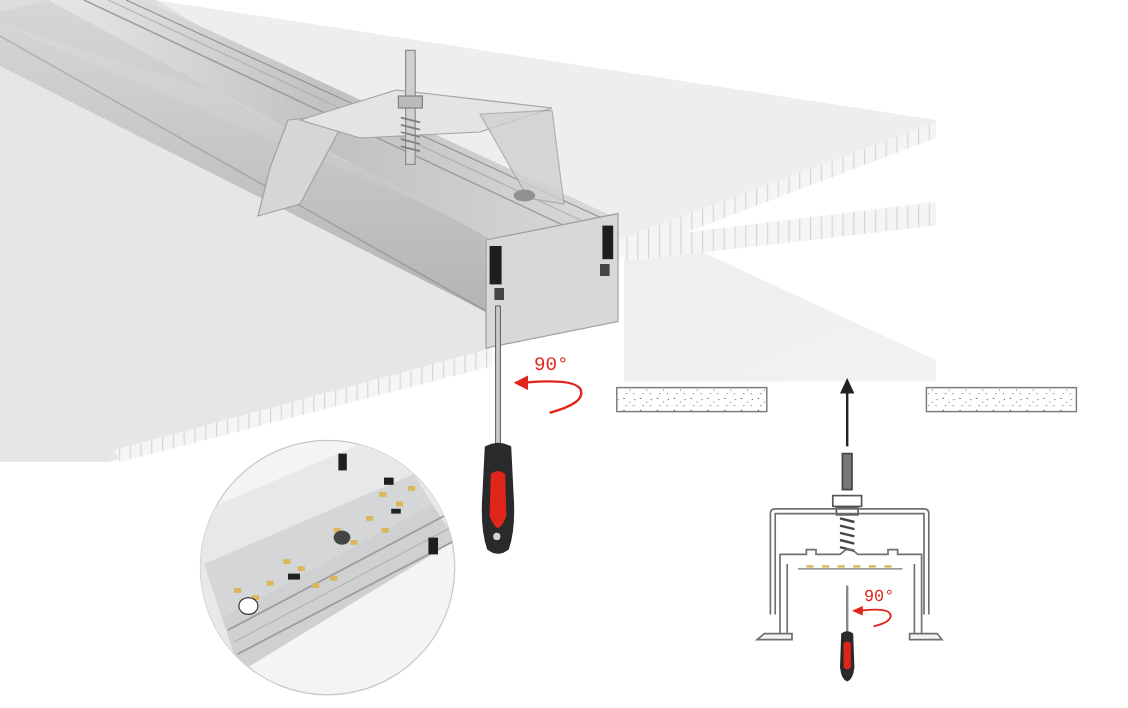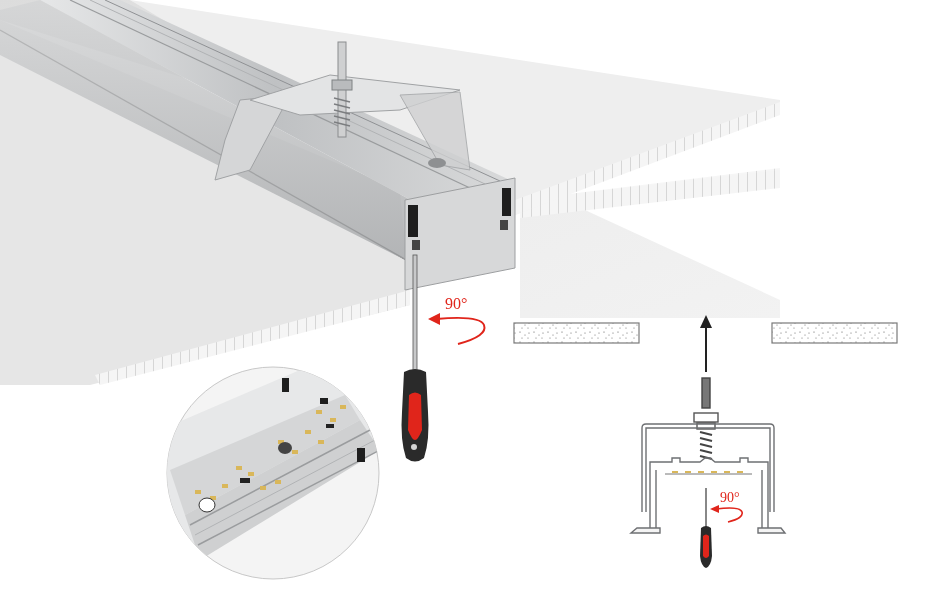--- a/index.html
+++ b/index.html
@@ -1,20 +1,20 @@
 <!DOCTYPE html>
 <html><head>
   <meta charset="utf-8">
   <style>
     html, body { margin: 0; padding: 0; background: #ffffff; }
     body { width: 940px; height: 590px; overflow: hidden; position: relative;
            font-family: "Liberation Sans", sans-serif; }
     .stage { position: absolute; left: 0; top: 0; width: 940px; height: 590px; }
     .label-90 { position: absolute; color: #e0251b; font-size: 16px;
-                font-family: Liberation Serif, serif; line-height: 1; }
+                font-family: Liberation Mono, monospace; line-height: 1; }
     .label-90.small { font-size: 14px; }
     svg { position: absolute; left: 0; top: 0; }
   </style>
 </head>
 <body>
 
 <div class="stage">
 
   <svg width="940" height="590" viewBox="0 0 940 590">
     <defs>

